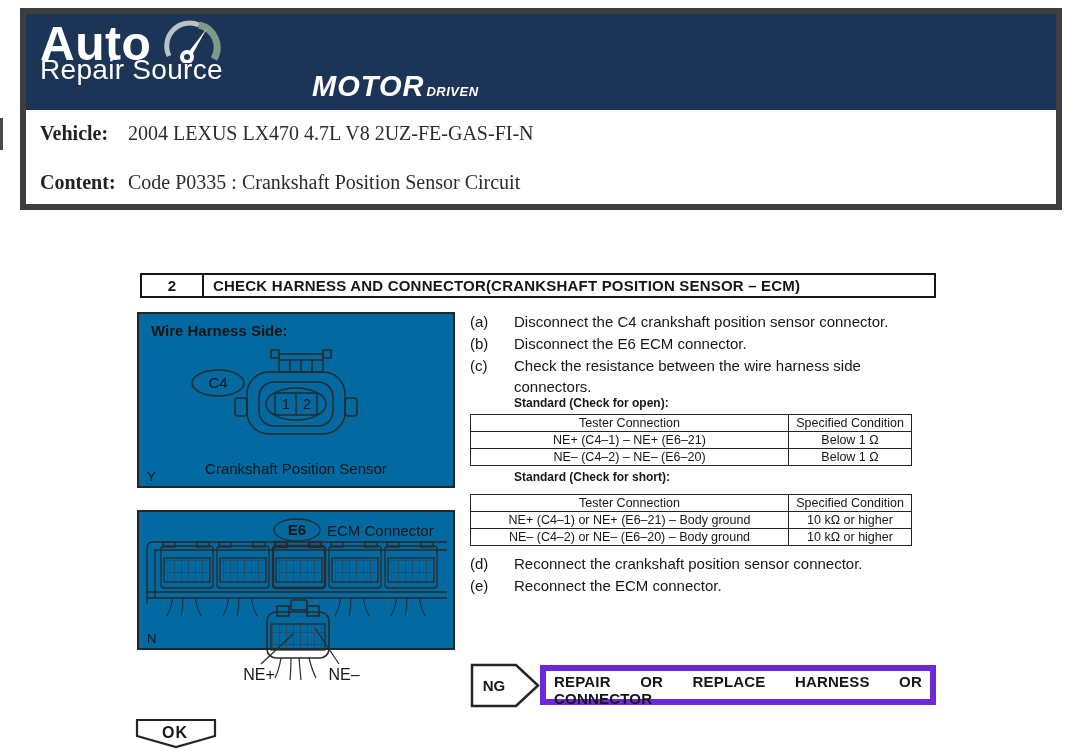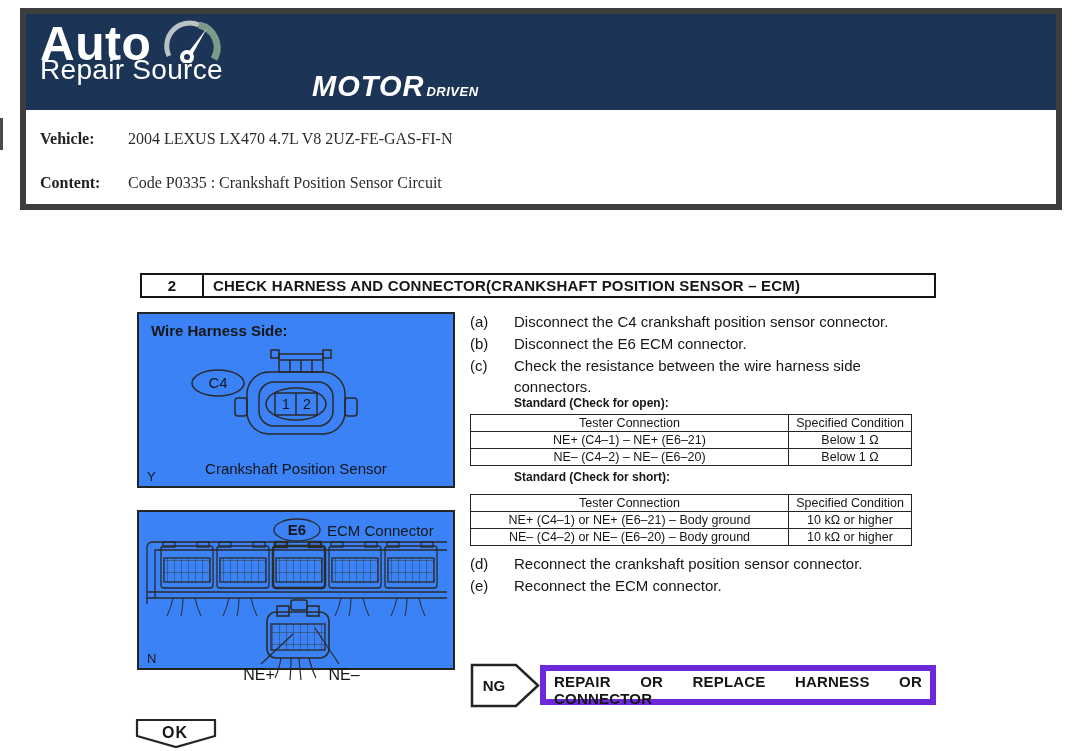--- a/index.html
+++ b/index.html
@@ -14,37 +14,37 @@
   .brand { position:absolute; left:14px; top:5px; color:#fff; cursor:pointer; }
   .brand-line1 { font-size:48px; line-height:38px; font-weight:700; letter-spacing:0.5px; display:flex; align-items:flex-end; }
   .gauge-svg { margin-left:8px; margin-top:-2px; }
   .brand-line2 { font-size:28px; line-height:30px; font-weight:400; margin-top:-8px; letter-spacing:0.3px; }
   .motor { position:absolute; left:253px; top:56px; color:#fff; font-style:italic; white-space:nowrap; }
   .motor-main { font-size:29px; font-weight:700; letter-spacing:1px;margin-left:33px; }
   .motor-sub { font-size:13px; font-weight:700; margin-left:2px; letter-spacing:0.5px;margin-top:27px; }
 
   .info { position:relative; width:100%; height:94px; background:#fff;
           font-family:"Liberation Serif", serif; padding:12px 0 0 14px; }
-  .info-row { margin-bottom:26px; font-size:16px; color:#2c2c2c;margin-top:8px; }
+  .info-row { margin-bottom:26px; font-size:20px; color:#2c2c2c; }
   .info-label { display:inline-block; width:88px; font-weight:700; color:#222; }
 
   .scan-mark { position:absolute; left:0; top:118px; width:3px; height:32px; background:#4a4a4a; }
 
   
   .step-header { position:absolute; left:140px; top:273px; width:796px; height:25px;
                  border:2px solid #161616; display:flex; align-items:center;
                  font-weight:700; font-size:15px; background:#fff; }
   .step-num { width:62px; height:100%; border-right:2px solid #161616;
               display:flex; align-items:center; justify-content:center; }
   .step-title { flex:1; padding-left:9px; letter-spacing:0.2px; line-height:20px; white-space:nowrap; }
 
   
-  .dbox { position:absolute; border:2px solid #242424; background:#3b82f6; }
+  .dbox { position:absolute; border:2px solid #242424; background:#0369a1; }
   .wire-box { left:137px; top:312px; width:318px; height:176px; }
-  .ecm-box  { left:137px; top:510px; width:318px; height:160px; }
+  .ecm-box  { left:137px; top:510px; width:318px; height:140px; }
   .wire-title { position:absolute; left:12px; top:8px; font-weight:700; font-size:15px; }
   .wire-caption { position:absolute; left:0; top:146px; width:100%; text-align:center; font-size:15px; }
   .corner { position:absolute; left:8px; bottom:2px; font-size:13px; }
   .diagram-svg { position:absolute; left:0; }
   svg text { font-family:"Liberation Sans", sans-serif; fill:#161616; }
 
   
   .pstep { position:absolute; left:470px; width:470px; display:flex; font-size:15px; line-height:21px; }
   .pletter { flex:0 0 44px; }
   .ptext { flex:1; }

